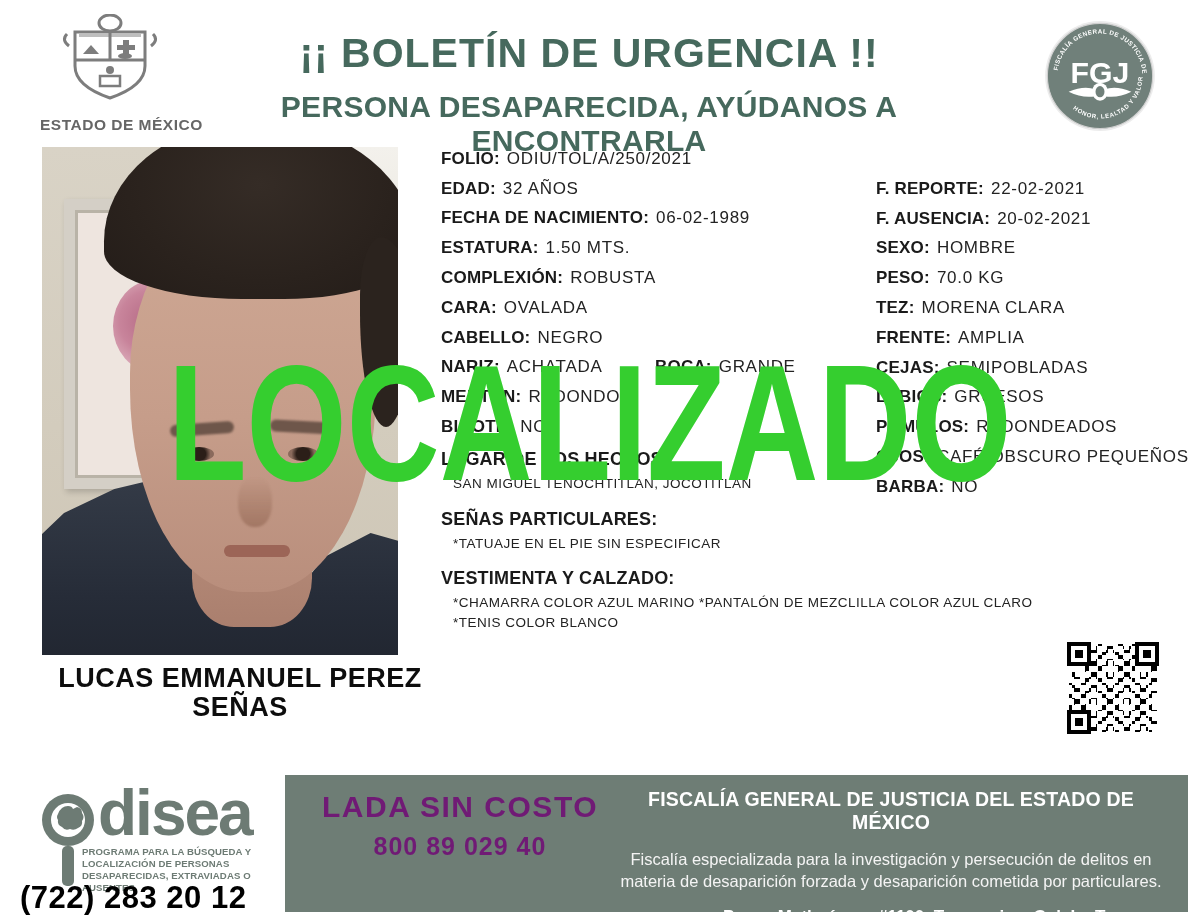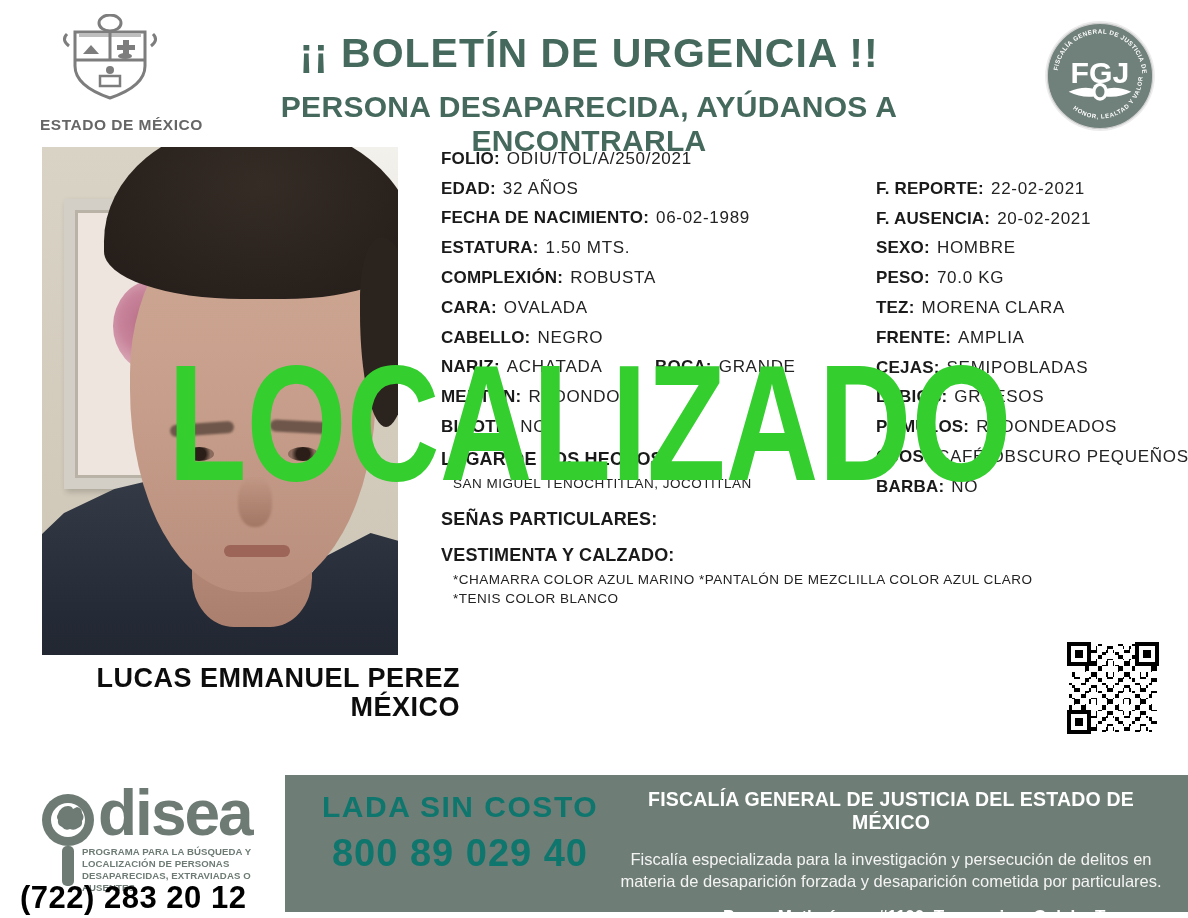--- a/index.html
+++ b/index.html
@@ -48,21 +48,21 @@
          background:#6e564a;transform:rotate(3deg);filter:blur(1px);}
   .photo .eye-l{position:absolute;left:142px;top:300px;width:30px;height:14px;border-radius:50%;
          background:radial-gradient(circle at 50% 50%,#2b1e18 0 40%,#8a6a5c 70%);}
   .photo .eye-r{position:absolute;left:246px;top:300px;width:30px;height:14px;border-radius:50%;
          background:radial-gradient(circle at 50% 50%,#2b1e18 0 40%,#8a6a5c 70%);}
   .photo .nose{position:absolute;left:196px;top:330px;width:34px;height:50px;border-radius:45%;
          background:linear-gradient(180deg,rgba(0,0,0,0),rgba(130,85,65,.45));filter:blur(1px);}
   .photo .mouth{position:absolute;left:182px;top:398px;width:66px;height:12px;border-radius:8px;
          background:#9c6557;filter:blur(.5px);}
 
-  .person-name{position:absolute;left:20px;top:664px;width:440px;text-align:right;
+  .person-name{position:absolute;left:20px;top:664px;width:440px;text-align:center;
                font-weight:bold;font-size:27px;color:#0d0d0d;letter-spacing:.5px;line-height:1.08;}
 
   
   .fields{position:absolute;font-size:17px;color:#1a1a1a;}
   .fields.left{left:441px;top:144px;width:400px;}
   .fields.right{left:876px;top:174px;width:350px;}
   .frow{display:flex;align-items:center;height:29.8px;position:relative;white-space:nowrap;}
   .lbl{font-weight:bold;letter-spacing:.2px;margin-right:7px;}
   .val{font-weight:400;color:#232323;letter-spacing:.7px;}
   .pair2{position:absolute;left:214px;display:flex;align-items:center;}
@@ -82,23 +82,23 @@
        background:
          repeating-conic-gradient(#000 0 25%,#fff 0 50%) 0 0/11px 11px,
          repeating-conic-gradient(#fff 0 25%,#000 0 50%) 3px 2px/17px 13px;
        background-blend-mode:lighten;}
   .qr .finder{position:absolute;width:24px;height:24px;border:4px solid #000;background:#fff;box-sizing:border-box;}
   .qr .finder::after{content:"";position:absolute;left:4px;top:4px;width:8px;height:8px;background:#000;}
   .qr .f-tl{left:4px;top:4px;} .qr .f-tr{right:4px;top:4px;} .qr .f-bl{left:4px;bottom:4px;}
 
   
   .band{position:absolute;left:285px;top:775px;width:903px;height:137px;background:#6E7D75;}
-  .lada{position:absolute;left:300px;top:790px;width:320px;text-align:center;color:#0f766e;}
+  .lada{position:absolute;left:300px;top:790px;width:320px;text-align:center;color:#701a75;}
   .lada .l1{font-weight:bold;font-size:30px;letter-spacing:1.5px;}
-  .lada .l2{font-weight:bold;font-size:38px;letter-spacing:1px;margin-top:8px;}
+  .lada .l2{font-weight:bold;font-size:25px;letter-spacing:1px;margin-top:8px;}
   .fisc{position:absolute;left:608px;top:788px;width:566px;color:#fff;}
   .fisc .title{font-weight:bold;font-size:19.5px;text-align:center;letter-spacing:.2px;}
   .fisc .desc{font-size:16.5px;text-align:center;line-height:1.35;margin-top:14px;color:#f4f4f4;}
   .fisc .addr{font-weight:bold;font-size:17px;text-align:right;line-height:1.4;margin-top:12px;}
 
   .odisea{position:absolute;left:20px;top:780px;width:260px;height:132px;}
   .odisea svg{position:absolute;left:10px;top:6px;}
   .odisea .brand{position:absolute;left:78px;top:-4px;font-weight:bold;font-size:64px;
                  color:#6d7b74;letter-spacing:-2px;}
   .odisea .desc{position:absolute;left:62px;top:66px;width:200px;font-size:9.6px;
@@ -175,21 +175,21 @@
     <div class="brow-l"></div>
     <div class="brow-r"></div>
     <div class="eye-l"></div>
     <div class="eye-r"></div>
     <div class="nose"></div>
     <div class="mouth"></div>
   </div>
 
   <div class="person-name">
     <div>LUCAS EMMANUEL PEREZ</div>
-    <div>MÉXICO</div>
+    <div>SEÑAS</div>
   </div>
 
   <div class="fields left">
     <div class="frow">
       <span class="lbl">FOLIO:</span>
       <span class="val">ODIU/TOL/A/250/2021</span>
     </div>
     <div class="frow">
       <span class="lbl">EDAD:</span>
       <span class="val">32 AÑOS</span>
@@ -228,20 +228,21 @@
     </div>
     <div class="frow">
       <span class="lbl">BIGOTE:</span>
       <span class="val">NO</span>
     </div>
 
     <div class="sec-h">LUGAR DE LOS HECHOS:</div>
     <div class="sec-v">SAN MIGUEL TENOCHTITLAN, JOCOTITLAN</div>
     <div class="gap-s"></div>
     <div class="sec-h">SEÑAS PARTICULARES:</div>
+    <div class="sec-v">*TATUAJE EN EL PIE SIN ESPECIFICAR</div>
     <div class="gap-s"></div>
     <div class="sec-h">VESTIMENTA Y CALZADO:</div>
     <div class="sec-v">*CHAMARRA COLOR AZUL MARINO *PANTALÓN DE MEZCLILLA COLOR AZUL CLARO *TENIS COLOR BLANCO</div>
   </div>
 
   <div class="fields right">
     <div class="frow">
       <span class="lbl">F. REPORTE:</span>
       <span class="val">22-02-2021</span>
     </div>

